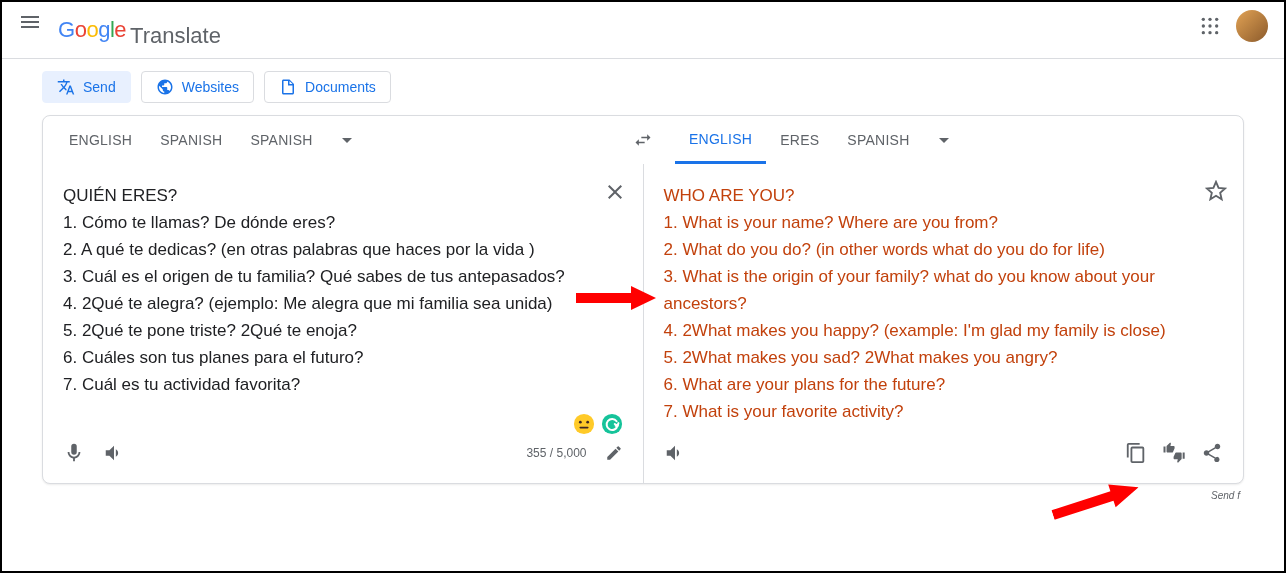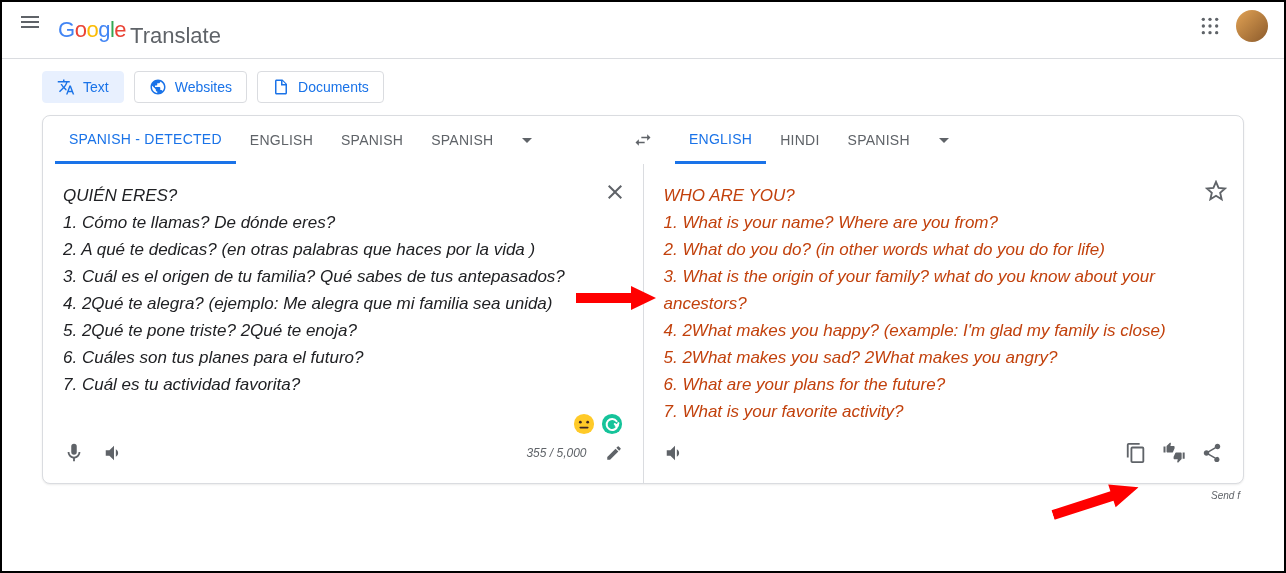--- a/index.html
+++ b/index.html
@@ -25,21 +25,21 @@
   .translate-card { margin: 0 40px; border: 1px solid #dadce0; border-radius: 8px; box-shadow: 0 1px 2px rgba(0,0,0,0.08); background: #fff; overflow: hidden; }
   
   .lang-bar { display: flex; align-items: center; height: 48px; }
   .lang-side { display: flex; align-items: center; flex: 1; padding: 0 12px; }
   .lang-tab { padding: 0 14px; height: 48px; display: flex; align-items: center; font-size: 14px; font-weight: 500; color: #5f6368; cursor: pointer; letter-spacing: 0.25px; }
   .lang-tab.active { color: #1a73e8; border-bottom: 3px solid #1a73e8; }
   .chevron { width: 24px; height: 24px; fill: #5f6368; cursor: pointer; margin-left: 8px; }
   .swap { width: 40px; display: flex; justify-content: center; }
   .swap svg { width: 20px; height: 20px; fill: #5f6368; cursor: pointer; }
   
-  .panels { display: flex; font-style: italic; }
+  .panels { display: flex; }
   .panel { flex: 1; padding: 18px 20px 10px 20px; position: relative; min-height: 300px; display: flex; flex-direction: column; }
   .panel.left { border-right: 1px solid #dadce0; }
   .panel-text { font-size: 17px; line-height: 27px; color: #202124; flex: 1; white-space: pre-wrap; }
   .panel.right .panel-text { color: #c2410c; }
   
   .clear-btn { position: absolute; top: 16px; right: 16px; width: 24px; height: 24px; cursor: pointer; fill: #5f6368; }
   .star-btn { position: absolute; top: 16px; right: 16px; width: 22px; height: 22px; cursor: pointer; fill: none; stroke: #5f6368; stroke-width: 2; }
   
   .emoji-row { position: absolute; right: 20px; bottom: 48px; display: flex; gap: 6px; align-items: center; }
   .emoji { width: 22px; height: 22px; }
@@ -83,55 +83,54 @@
     <div class="avatar"></div>
   </div>
 </div>
 <div class="divider-top"></div>
 
 <div class="mode-tabs">
   <div class="mode-tab active">
     <svg viewBox="0 0 24 24">
         <path d="M12.87 15.07l-2.54-2.51.03-.03c1.74-1.94 2.98-4.17 3.71-6.53H17V4h-7V2H8v2H1v2h11.17C11.5 7.92 10.44 9.75 9 11.35 8.07 10.32 7.3 9.19 6.69 8h-2c.73 1.63 1.73 3.17 2.98 4.56l-5.09 5.02L4 19l5-5 3.11 3.11.76-2.04zM18.5 10h-2L12 22h2l1.12-3h4.75L21 22h2l-4.5-12zm-2.62 7l1.62-4.33L19.12 17h-3.24z"></path>
       </svg>
-    <span>Text</span>
+    <span>Send</span>
   </div>
   <div class="mode-tab">
     <svg viewBox="0 0 24 24">
         <path d="M12 2C6.48 2 2 6.48 2 12s4.48 10 10 10 10-4.48 10-10S17.52 2 12 2zm-1 17.93c-3.95-.49-7-3.85-7-7.93 0-.62.08-1.21.21-1.79L9 15v1c0 1.1.9 2 2 2v1.93zm6.9-2.54c-.26-.81-1-1.39-1.9-1.39h-1v-3c0-.55-.45-1-1-1H8v-2h2c.55 0 1-.45 1-1V7h2c1.1 0 2-.9 2-2v-.41c2.93 1.19 5 4.06 5 7.41 0 2.08-.8 3.97-2.1 5.39z"></path>
       </svg>
     <span>Websites</span>
   </div>
   <div class="mode-tab">
     <svg viewBox="0 0 24 24">
         <path d="M14 2H6c-1.1 0-2 .9-2 2v16c0 1.1.9 2 2 2h12c1.1 0 2-.9 2-2V8l-6-6zm0 2l4 4h-4V4zM6 20V4h6v6h6v10H6z"></path>
       </svg>
     <span>Documents</span>
   </div>
 </div>
 
 <div class="translate-card">
   <div class="lang-bar">
     <div class="lang-side">
-      <div class="lang-tab active">SPANISH - DETECTED</div>
       <div class="lang-tab">ENGLISH</div>
       <div class="lang-tab">SPANISH</div>
       <div class="lang-tab">SPANISH</div>
       <svg class="chevron" viewBox="0 0 24 24">
           <path d="M7 10l5 5 5-5z"></path>
         </svg>
     </div>
     <div class="swap">
       <svg viewBox="0 0 24 24">
           <path d="M6.99 11L3 15l3.99 4v-3H14v-2H6.99v-3zM21 9l-3.99-4v3H10v2h7.01v3L21 9z"></path>
         </svg>
     </div>
     <div class="lang-side">
       <div class="lang-tab active">ENGLISH</div>
-      <div class="lang-tab">HINDI</div>
+      <div class="lang-tab">ERES</div>
       <div class="lang-tab">SPANISH</div>
       <svg class="chevron" viewBox="0 0 24 24">
           <path d="M7 10l5 5 5-5z"></path>
         </svg>
     </div>
   </div>
 
   <div class="panels">
 
     <div class="panel left">

